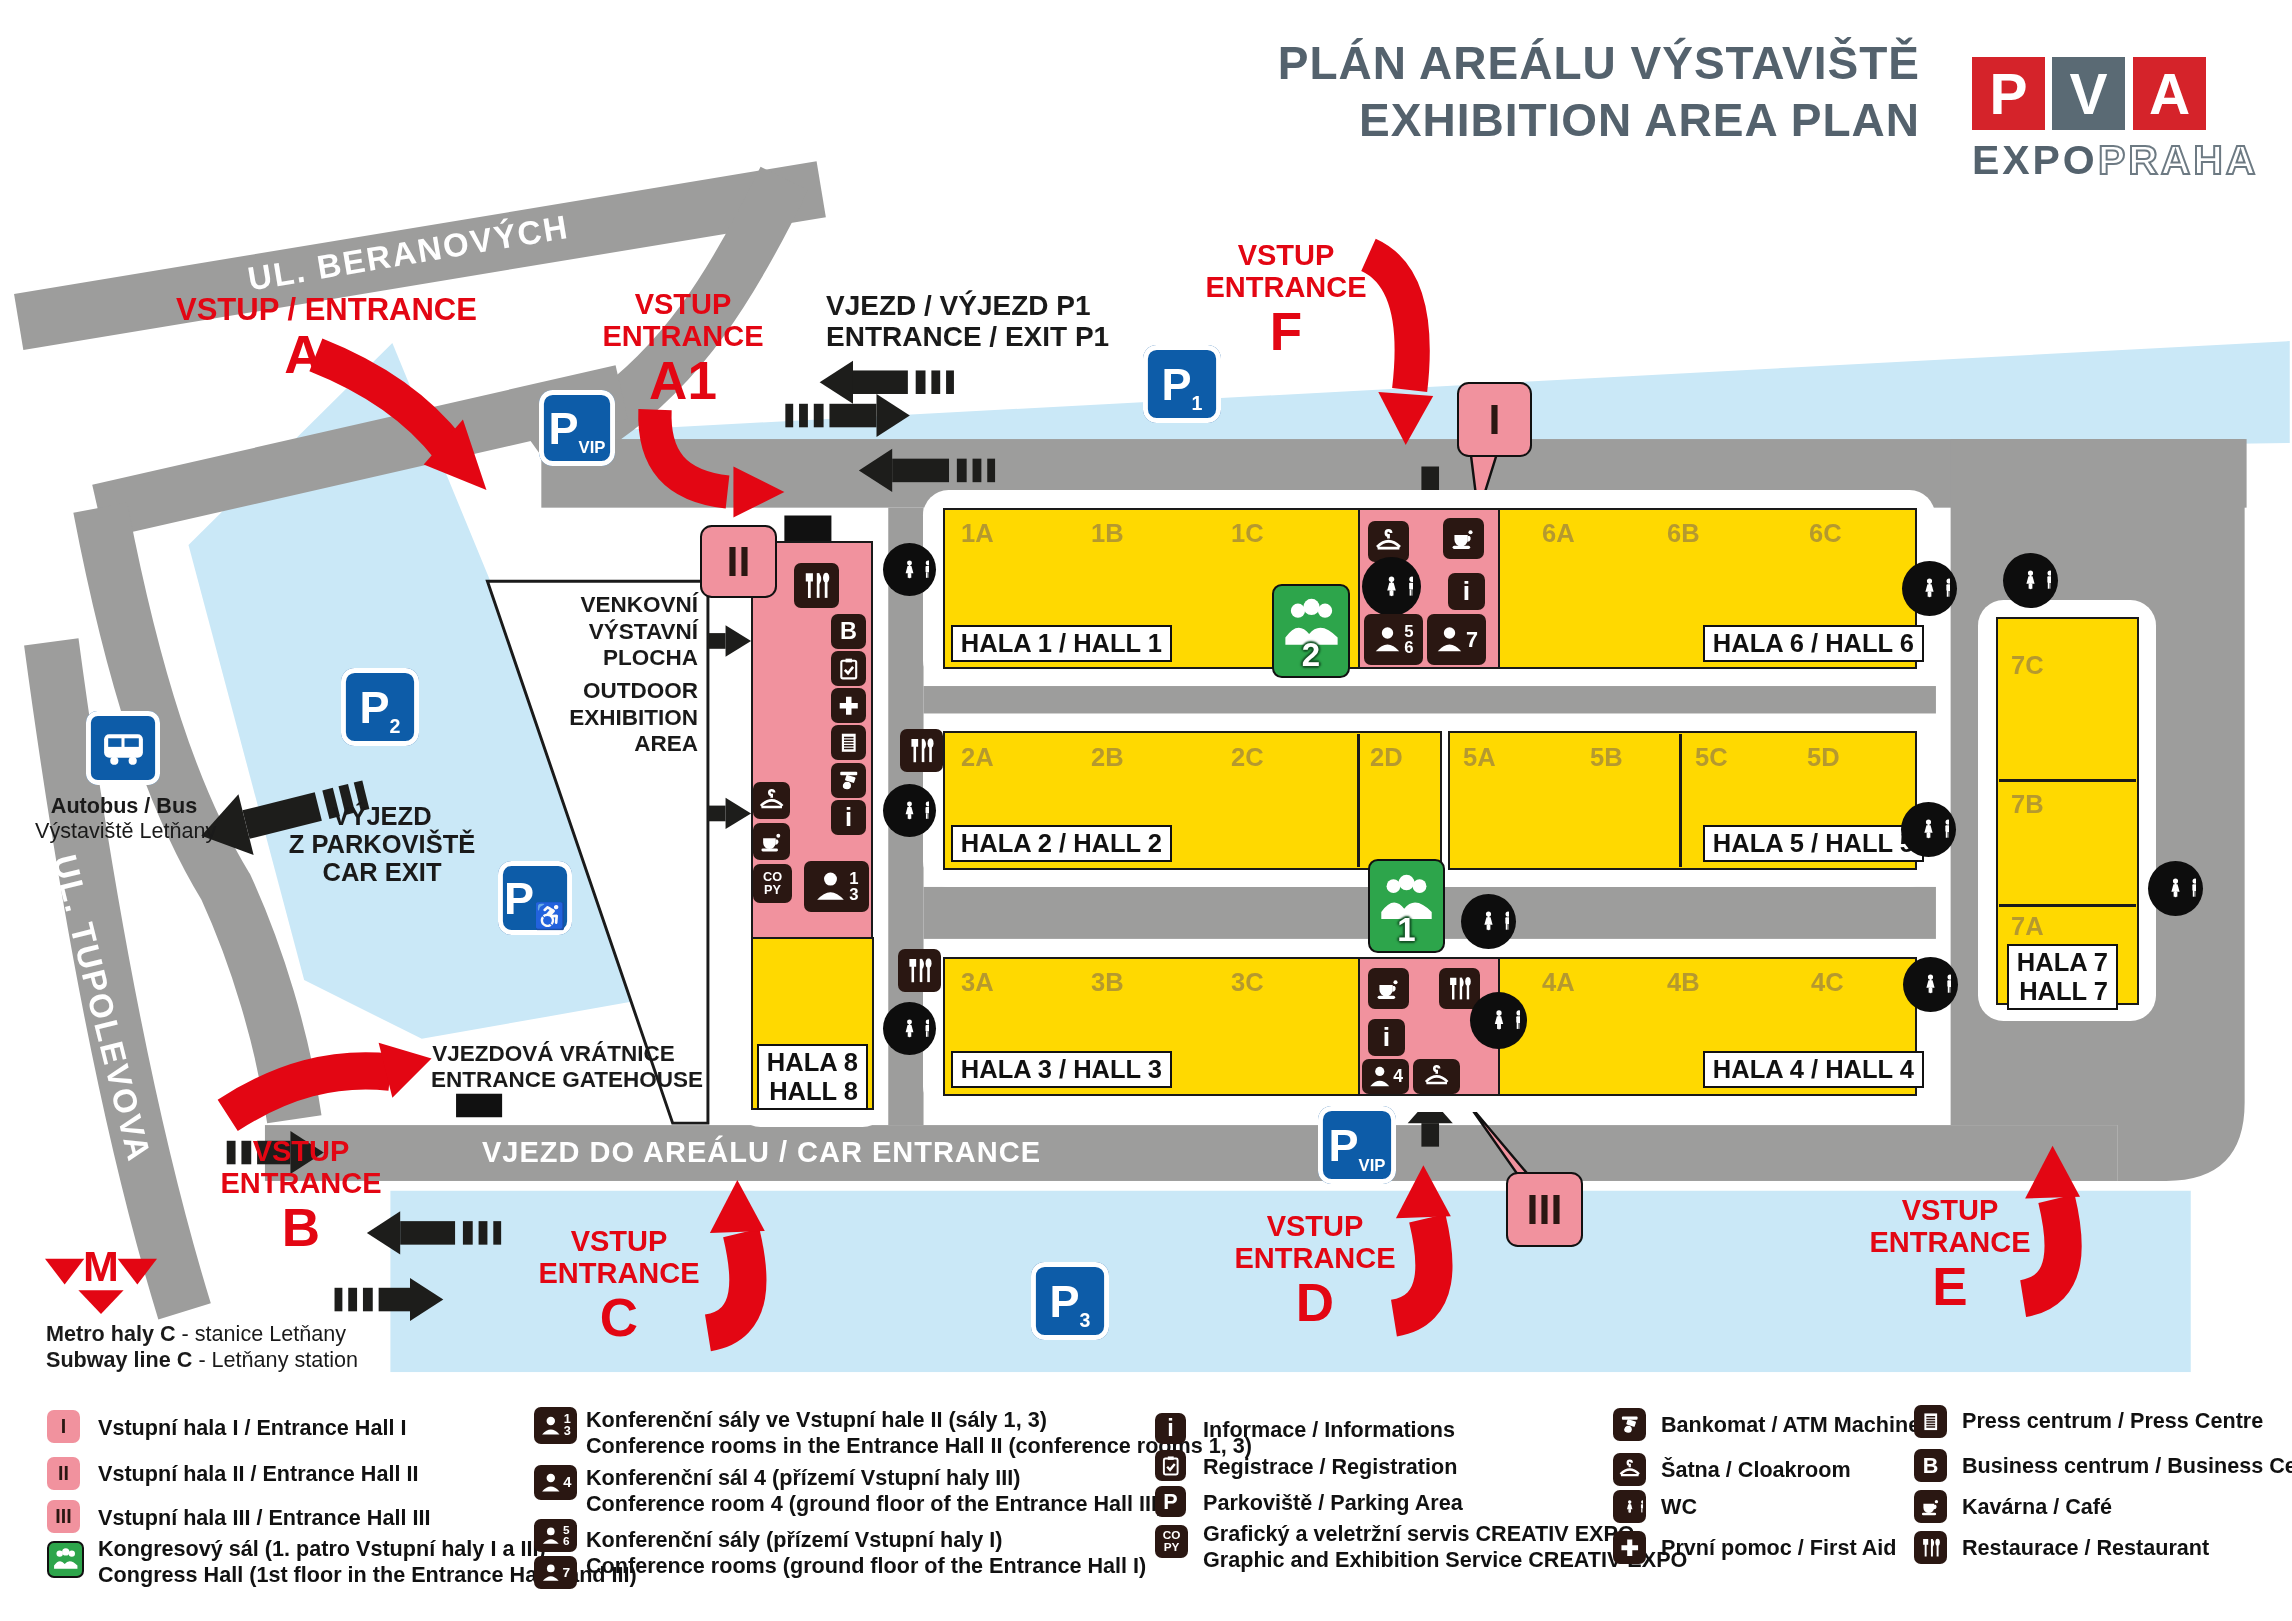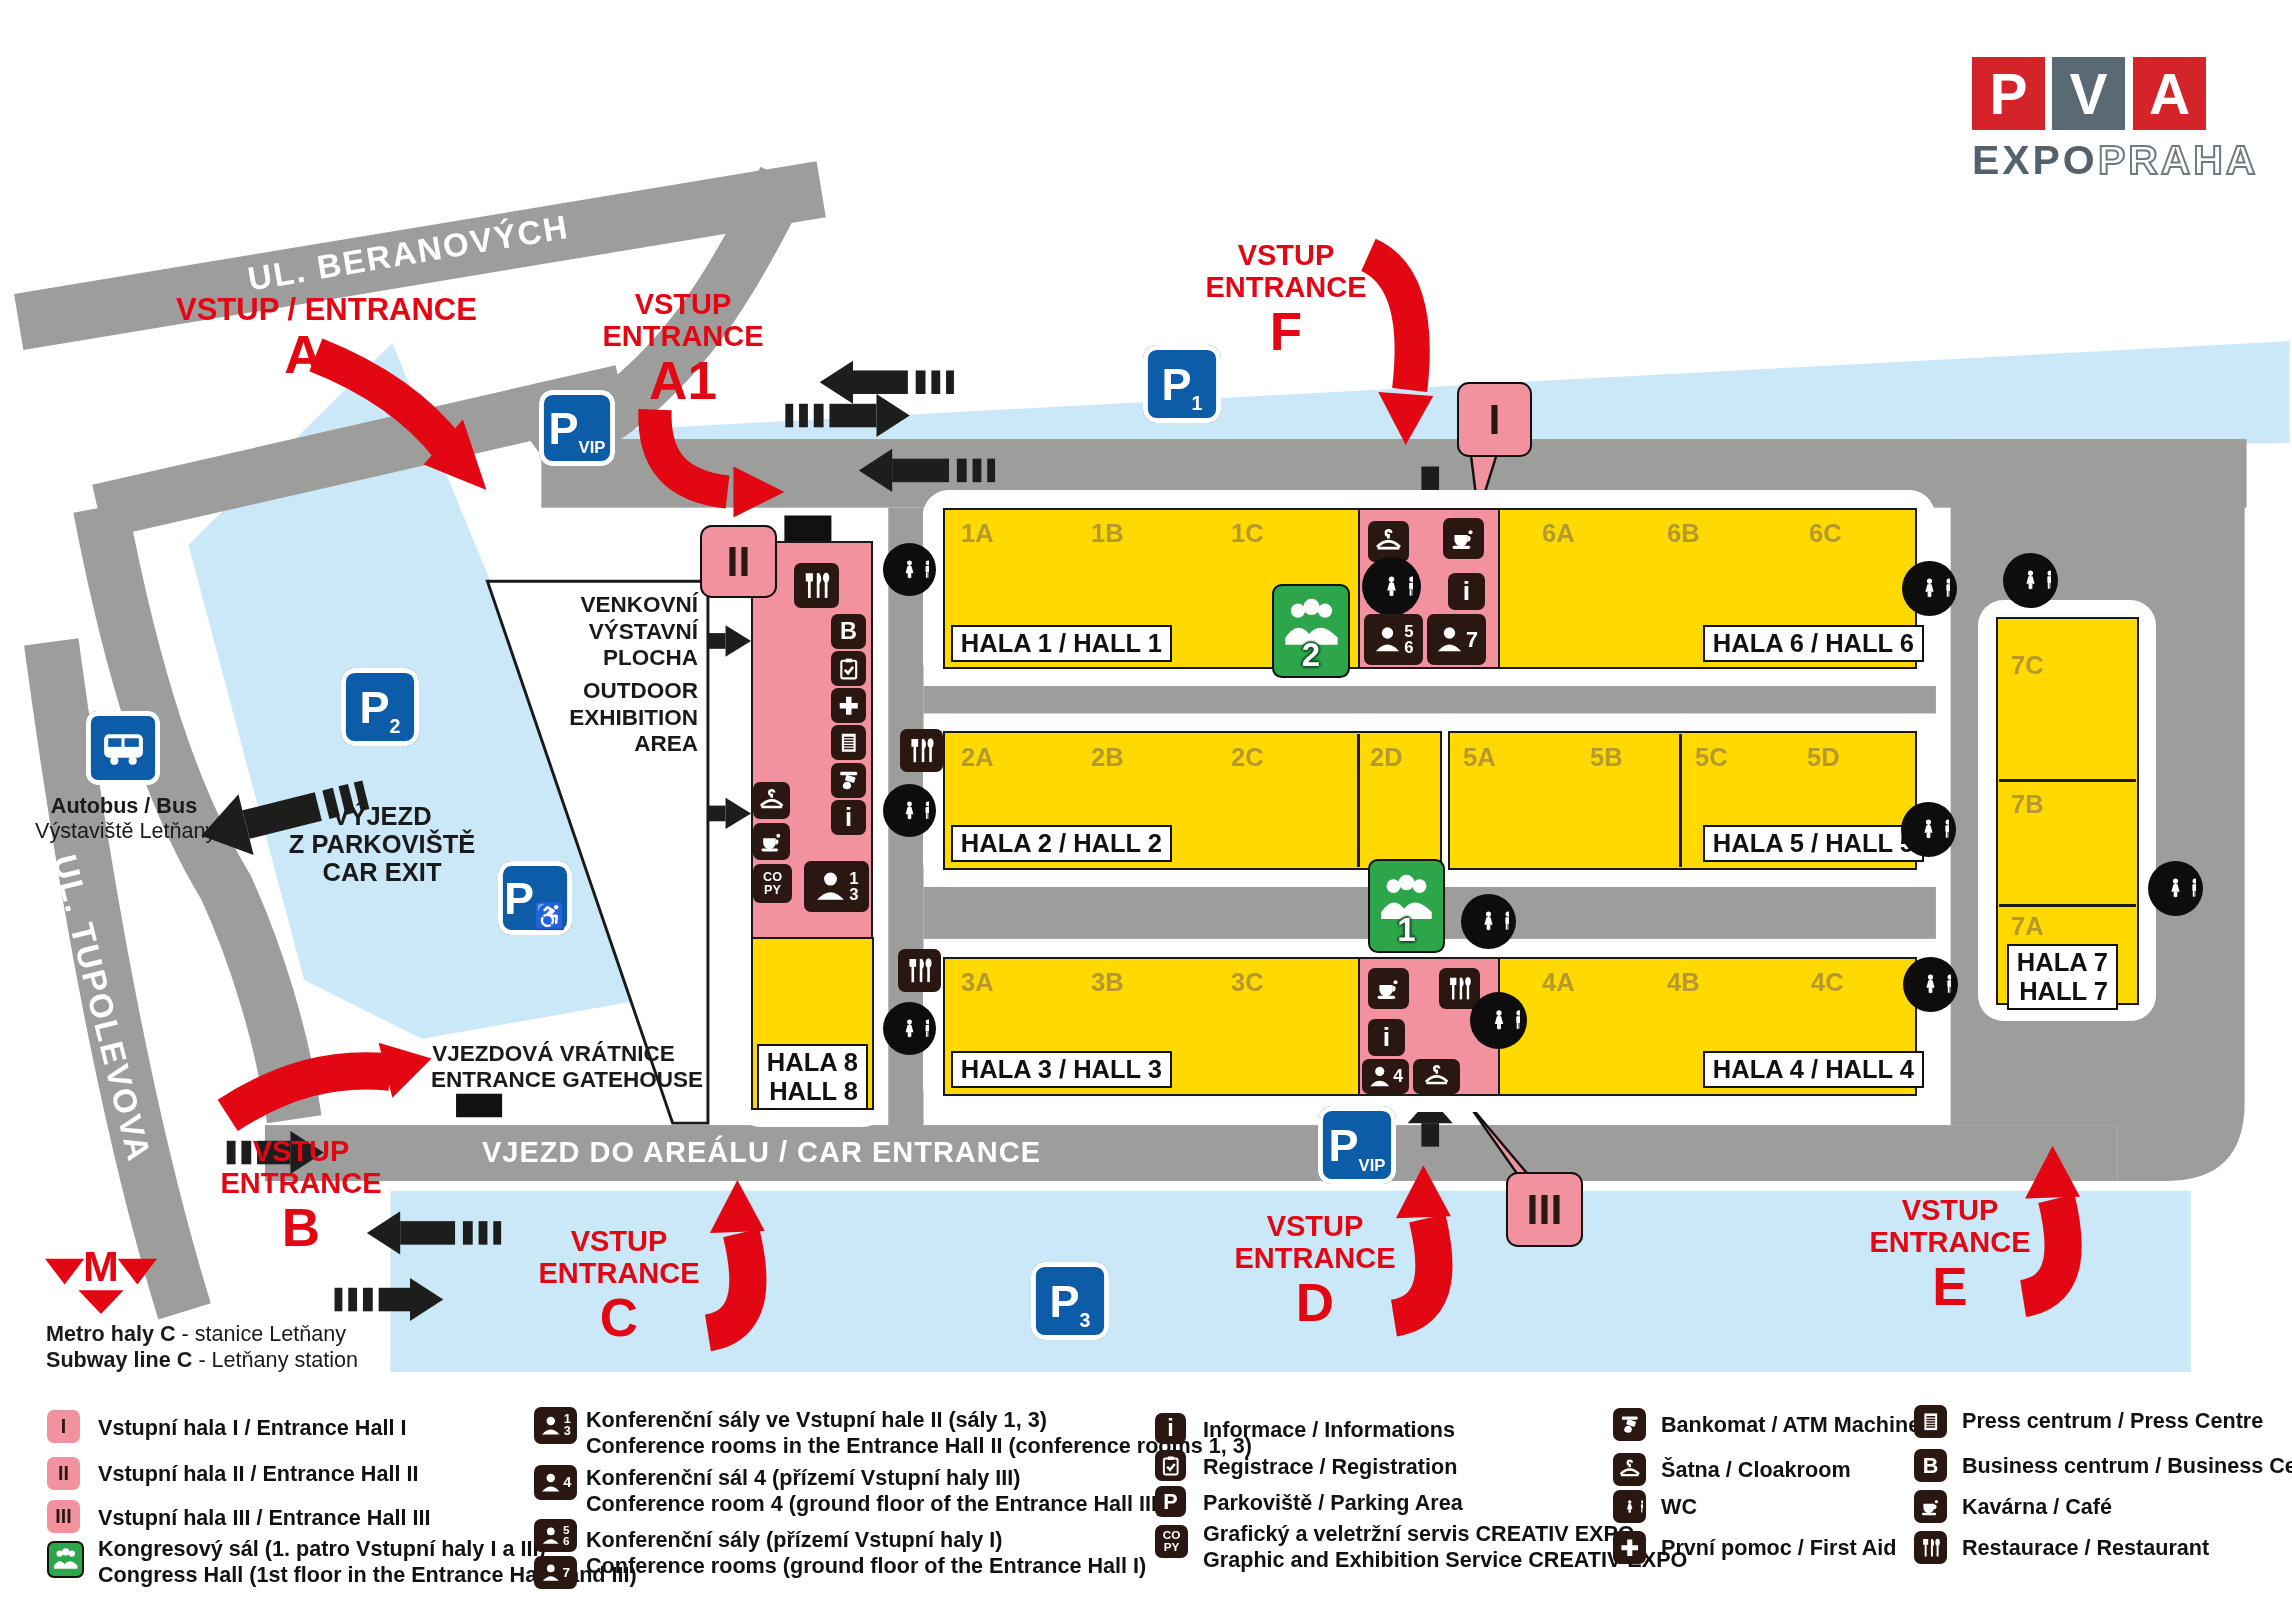--- a/index.html
+++ b/index.html
@@ -261,29 +261,37 @@
     <polygon points="440,1080 386,1064 400,1120"></polygon>
     <polygon points="752,1204 724,1258 780,1256"></polygon>
     <polygon points="1452,1189 1424,1243 1480,1241"></polygon>
     <polygon points="2094,1169 2066,1223 2122,1221"></polygon>
   </g>
 </svg>
 
 <div class="street-txt" style="left:245px;top:261px;transform:rotate(-9.4deg);transform-origin:left top;">UL. BERANOVÝCH</div>
 <div class="street-txt" style="left:82px;top:851px;transform:rotate(76deg);transform-origin:left top;">UL. TUPOLEVOVA</div>
 
+<div class="title" style="right:373px;top:35px;">
+  <div>PLÁN AREÁLU VÝSTAVIŠTĚ</div>
+  <div>EXHIBITION AREA PLAN</div>
+</div>
 <div>
   <div class="lsq" style="left:1972px;top:57px;background:#d5232a;">P</div>
   <div class="lsq" style="left:2052px;top:57px;background:#5a6a74;">V</div>
   <div class="lsq" style="left:2133px;top:57px;background:#d5232a;">A</div>
   <div class="expo" style="left:1972px;top:137px;">EXPO</div>
   <div class="praha" style="left:2098px;top:137px;">PRAHA</div>
 </div>
 
 <div class="road-txt" style="left:482px;top:1136px;">VJEZD DO AREÁLU / CAR ENTRANCE</div>
+<div class="blk-txt" style="left:826px;top:290px;font-size:28px;line-height:31px;">
+  <div>VJEZD / VÝJEZD P1</div>
+  <div>ENTRANCE / EXIT P1</div>
+</div>
 
 <div class="cont" style="left:923px;top:490px;width:1012px;height:196px;"></div>
 <div class="cont" style="left:923px;top:714px;width:1012px;height:173px;"></div>
 <div class="cont" style="left:923px;top:939px;width:1012px;height:173px;"></div>
 <div class="cont" style="left:1978px;top:600px;width:178px;height:421px;"></div>
 <div class="cont" style="left:735px;top:919px;width:153px;height:208px;"></div>
 
 <div class="hall" style="left:943px;top:508px;width:419px;height:161px;"></div>
 <div class="pinkblock" style="left:1358px;top:508px;width:142px;height:161px;"></div>
 <div class="hall" style="left:1498px;top:508px;width:419px;height:161px;"></div>

